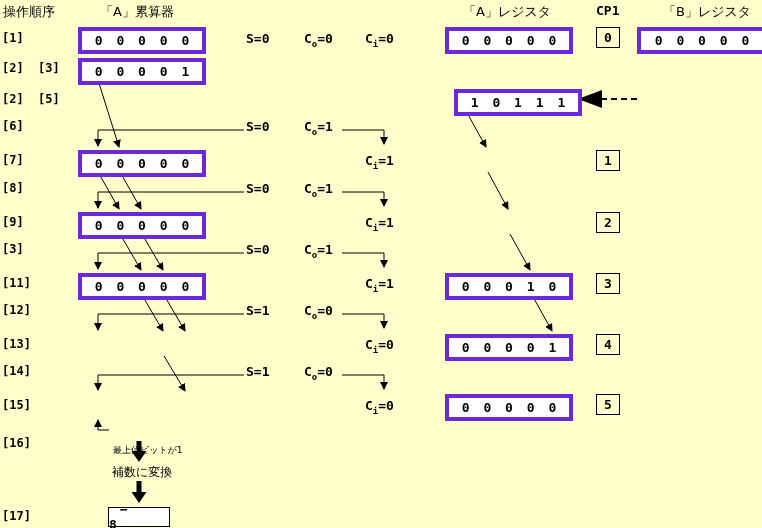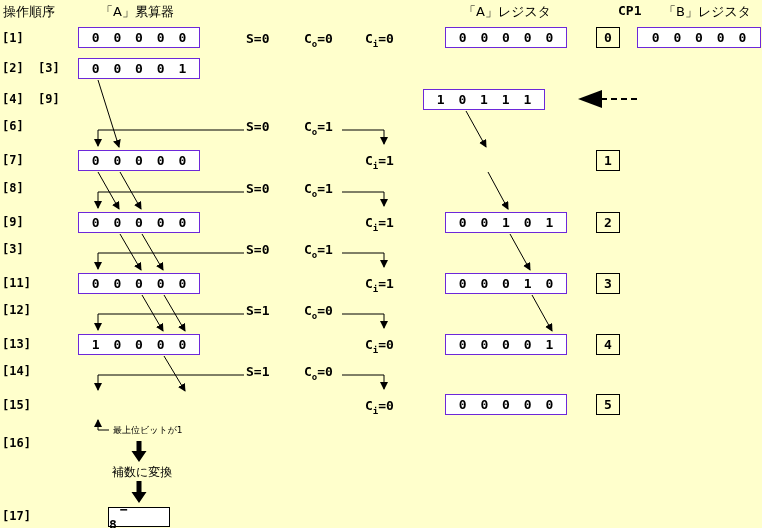--- a/index.html
+++ b/index.html
@@ -3,35 +3,35 @@
 <meta charset="utf-8">
 <style>
   html,body{margin:0;padding:0;}
   .stage{
     position:relative;width:762px;height:528px;overflow:hidden;
     background:#FFFFCC;
     font-family:"DejaVu Sans Mono",monospace;color:#000;
   }
   .overlay{position:absolute;left:0;top:0;width:762px;height:528px;}
   .hdr{position:absolute;font:13px "DejaVu Sans",sans-serif;white-space:pre;}
-  .hdr.mono{font:bold 13px "DejaVu Sans Mono",monospace;margin-left:22px;}
+  .hdr.mono{font:bold 13px "DejaVu Sans Mono",monospace;}
   .stepl{position:absolute;left:2px;font:bold 12px "DejaVu Sans Mono",monospace;white-space:pre;}
   .bitbox{
-    position:absolute;width:120px;height:19px;background:#FFFFFF;border:1px solid #6d28d9;
+    position:absolute;width:120px;height:19px;background:#FFFFFF;border:4px solid #6d28d9;
     font:bold 13px "DejaVu Sans Mono",monospace;letter-spacing:3px;white-space:pre;
     display:flex;align-items:center;justify-content:center;text-indent:3px;
   }
   .cpbox{
     position:absolute;width:22px;height:19px;background:#FFFFCC;border:1px solid #000;
     font:bold 13px "DejaVu Sans Mono",monospace;
     display:flex;align-items:center;justify-content:center;
   }
   .sig{position:absolute;font:bold 13px "DejaVu Sans Mono",monospace;white-space:pre;}
   .sig sub{font-size:9px;line-height:0;}
-  .note{position:absolute;font:9px "DejaVu Sans",sans-serif;white-space:pre;}
+  .note{position:absolute;font:9px "DejaVu Sans",sans-serif;white-space:pre;margin-top:20px;}
   .jtext{position:absolute;font:12px "DejaVu Sans",sans-serif;white-space:pre;}
   .resbox{
     position:absolute;left:108px;top:507px;width:60px;height:18px;background:#FFFFFF;border:1px solid #000;
     font:bold 13px "DejaVu Sans Mono",monospace;letter-spacing:11px;text-indent:11px;
     display:flex;align-items:center;justify-content:center;
   }
 </style>
 </head>
 <body>
 
@@ -96,44 +96,42 @@
   </svg>
 
   <div class="hdr" style="left:3px;top:3px">操作順序</div>
   <div class="hdr" style="left:100px;top:3px">「A」累算器</div>
   <div class="hdr" style="left:463px;top:3px">「A」レジスタ</div>
   <div class="hdr mono" style="left:596px;top:3px">CP1</div>
   <div class="hdr" style="left:663px;top:3px">「B」レジスタ</div>
 
   <div class="stepl" style="top:31px">[1]</div>
   <div class="stepl" style="top:61px">[2]  [3]</div>
-  <div class="stepl" style="top:92px">[4]  [9]</div>
+  <div class="stepl" style="top:92px">[2]  [5]</div>
   <div class="stepl" style="top:119px">[6]</div>
   <div class="stepl" style="top:153px">[7]</div>
   <div class="stepl" style="top:181px">[8]</div>
   <div class="stepl" style="top:215px">[9]</div>
   <div class="stepl" style="top:242px">[3]</div>
   <div class="stepl" style="top:276px">[11]</div>
   <div class="stepl" style="top:303px">[12]</div>
   <div class="stepl" style="top:337px">[13]</div>
   <div class="stepl" style="top:364px">[14]</div>
   <div class="stepl" style="top:398px">[15]</div>
   <div class="stepl" style="top:436px">[16]</div>
   <div class="stepl" style="top:509px">[17]</div>
 
   <div class="bitbox" style="left:78px;top:27px">0 0 0 0 0</div>
   <div class="bitbox" style="left:78px;top:58px">0 0 0 0 1</div>
   <div class="bitbox" style="left:78px;top:150px">0 0 0 0 0</div>
   <div class="bitbox" style="left:78px;top:212px">0 0 0 0 0</div>
   <div class="bitbox" style="left:78px;top:273px">0 0 0 0 0</div>
-  <div class="bitbox" style="left:78px;top:334px">1 0 0 0 0</div>
 
   <div class="bitbox" style="left:445px;top:27px">0 0 0 0 0</div>
-  <div class="bitbox" style="left:423px;top:89px">1 0 1 1 1</div>
-  <div class="bitbox" style="left:445px;top:212px">0 0 1 0 1</div>
+  <div class="bitbox" style="left:454px;top:89px">1 0 1 1 1</div>
   <div class="bitbox" style="left:445px;top:273px">0 0 0 1 0</div>
   <div class="bitbox" style="left:445px;top:334px">0 0 0 0 1</div>
   <div class="bitbox" style="left:445px;top:394px">0 0 0 0 0</div>
 
   <div class="cpbox" style="left:596px;top:27px">0</div>
   <div class="cpbox" style="left:596px;top:150px">1</div>
   <div class="cpbox" style="left:596px;top:212px">2</div>
   <div class="cpbox" style="left:596px;top:273px">3</div>
   <div class="cpbox" style="left:596px;top:334px">4</div>
   <div class="cpbox" style="left:596px;top:394px">5</div>

